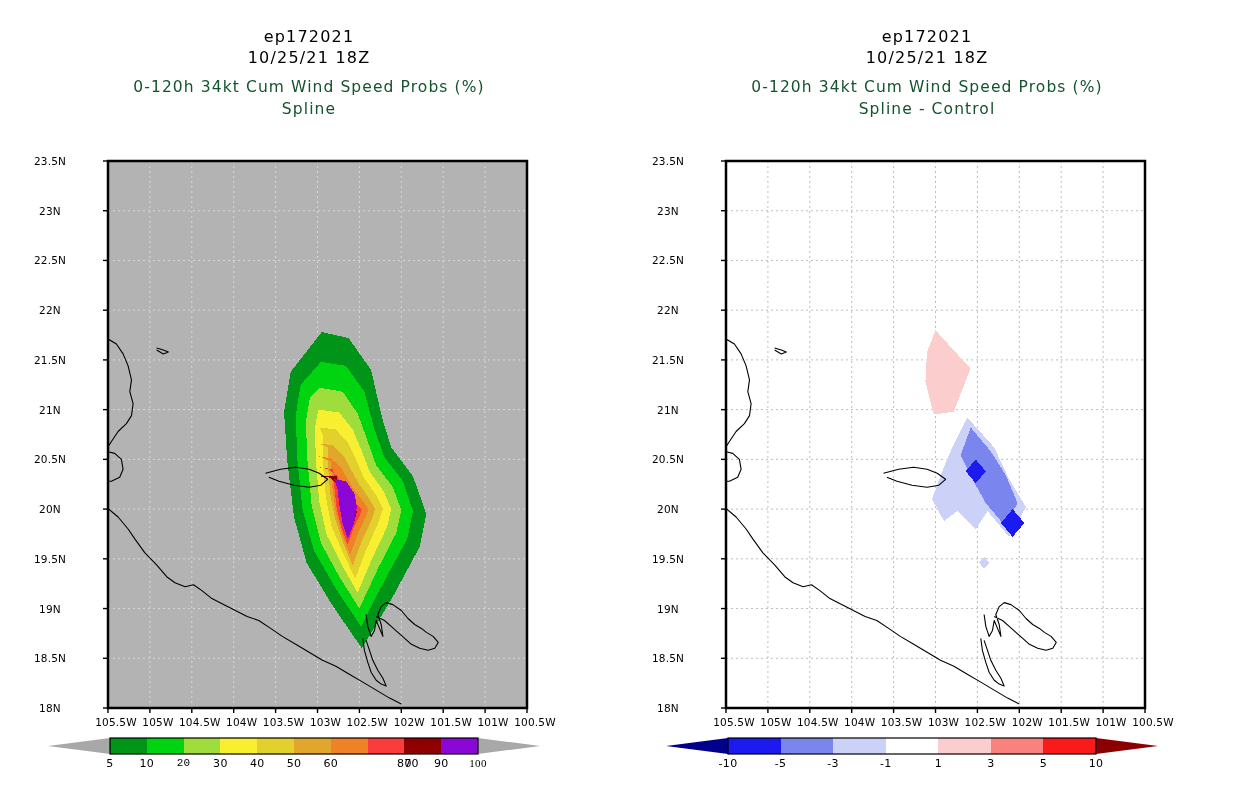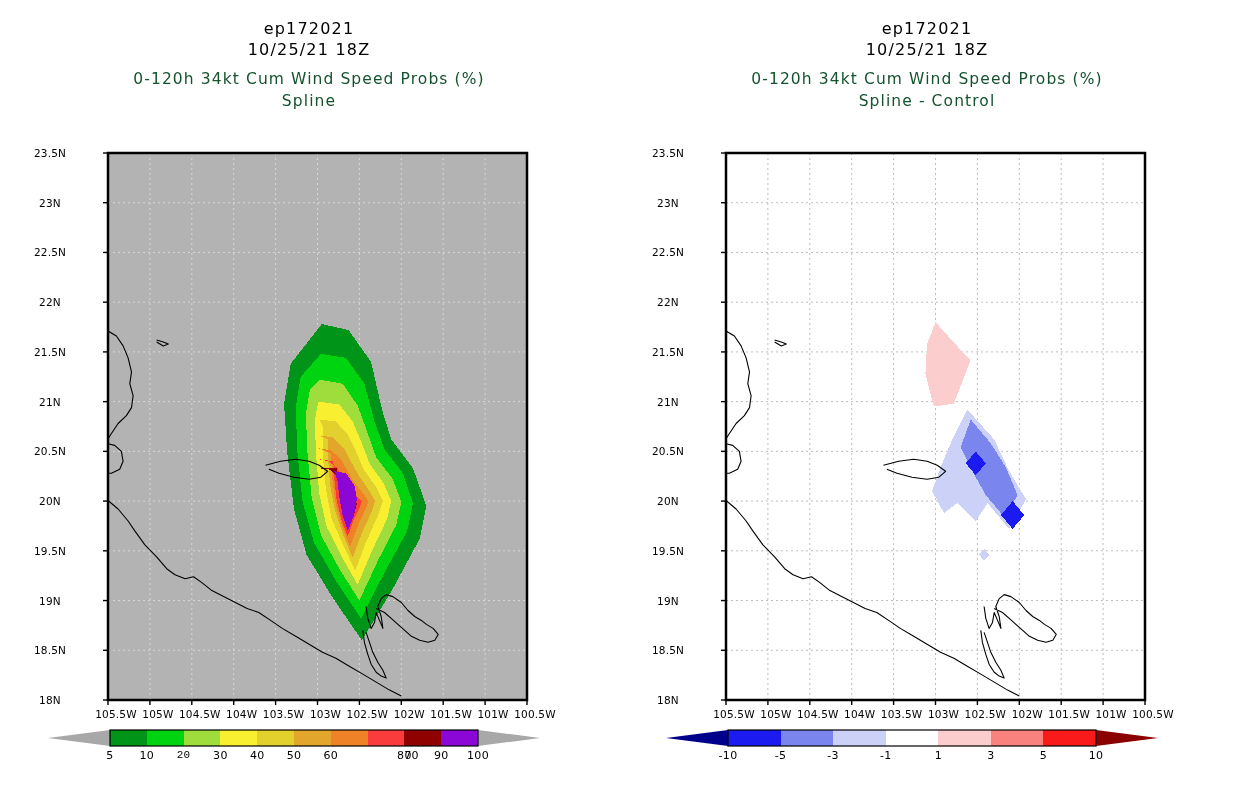--- a/index.html
+++ b/index.html
@@ -2,21 +2,21 @@
 <html><head>
 <meta charset="utf-8">
 <title>ep172021 Wind Speed Probabilities</title>
 <style>
   html,body{margin:0;padding:0;}
   body{
     width:1236px;height:800px;background:#ffffff;
     font-family:"DejaVu Sans",sans-serif;
     overflow:hidden;position:relative;
   }
-  .panel{position:absolute;top:8px;height:740px;width:618px;}
+  .panel{position:absolute;top:16px;height:740px;width:618px;}
   #panel-left{left:0;}
   #panel-right{left:618px;}
 
   .titles{position:absolute;left:0;width:618px;text-align:center;top:10px;}
   .title-line{
     font-size:16px;color:#000;letter-spacing:1.2px;line-height:21px;
     font-family:"DejaVu Sans",sans-serif;
   }
   .title-gap{height:8px;}
   .subtitle-line{
@@ -162,21 +162,21 @@
     <div class="cbar-label" style="left: 110px; top: 741px;">5</div>
     <div class="cbar-label" style="left: 146.8px; top: 741px;">10</div>
     <div class="cbar-label" style="left: 183.6px; top: 741px; font-family: Liberation Mono, monospace;">20</div>
     <div class="cbar-label" style="left: 220.4px; top: 741px;">30</div>
     <div class="cbar-label" style="left: 257.2px; top: 741px; text-align: right;">40</div>
     <div class="cbar-label" style="left: 294px; top: 741px;">50</div>
     <div class="cbar-label" style="left: 330.8px; top: 741px;">60</div>
     <div class="cbar-label" style="left: 367.6px; top: 741px; margin-left: 44px;">70</div>
     <div class="cbar-label" style="left: 404.4px; top: 741px;">80</div>
     <div class="cbar-label" style="left: 441.2px; top: 741px;">90</div>
-    <div class="cbar-label" style="left: 478px; top: 741px;">100</div>
+    <div class="cbar-label" style="left: 478px; top: 741px; font-family: Liberation Serif, serif;">100</div>
   </div>
 <div class="panel" id="panel-right">
     <div class="titles">
       <div class="title-line">ep172021</div>
       <div class="title-line">10/25/21  18Z</div>
       <div class="title-gap"></div>
       <div class="subtitle-line">0-120h 34kt Cum Wind Speed Probs (%)</div>
       <div class="subtitle-line">Spline - Control</div>
     </div>
     <svg width="618" height="800" style="position:absolute;left:0;top:0;pointer-events:none;">

